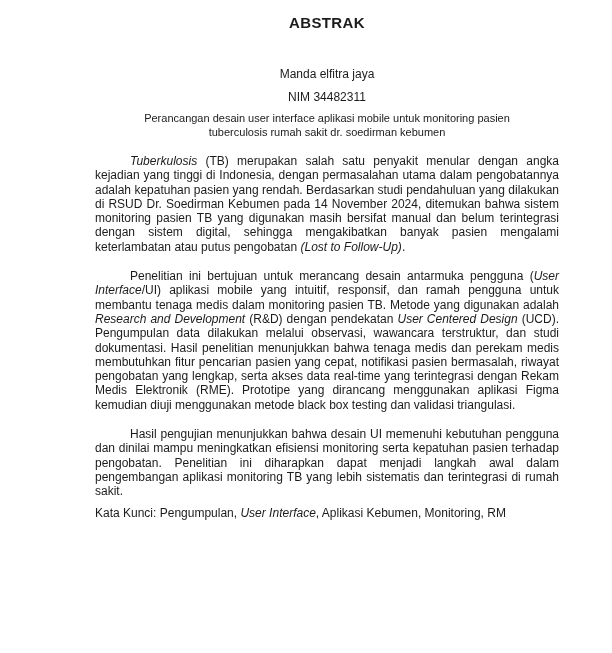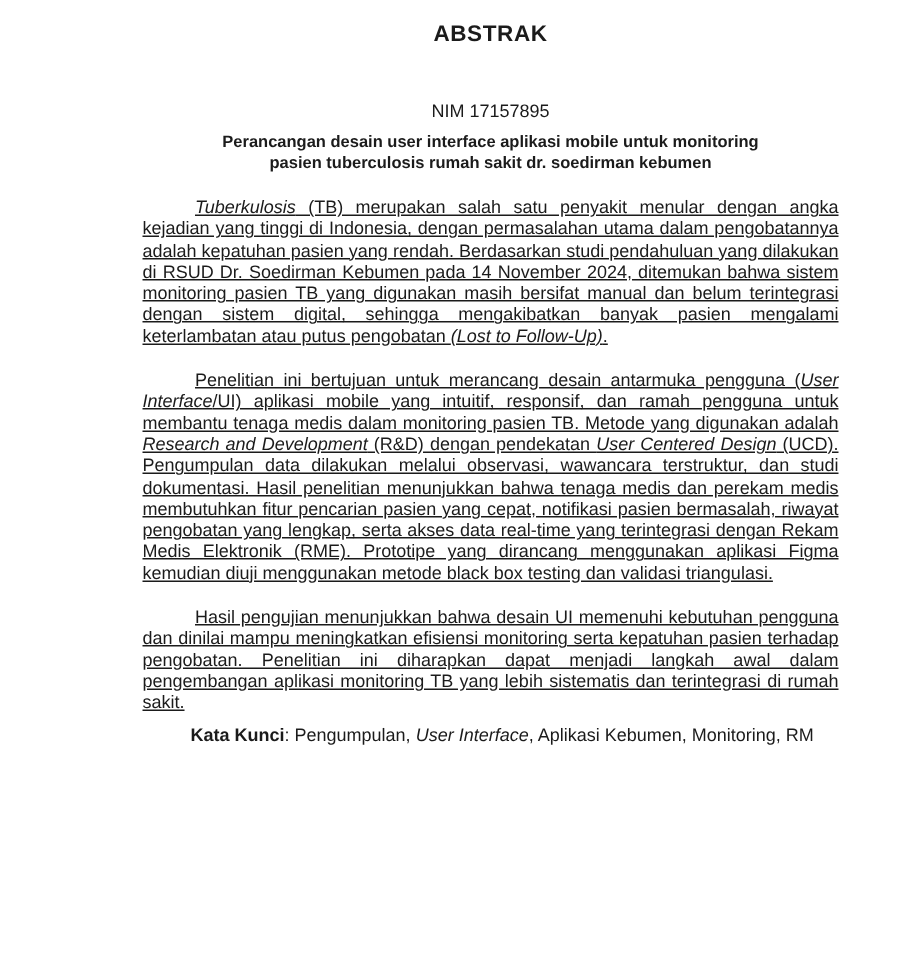--- a/index.html
+++ b/index.html
@@ -33,52 +33,52 @@
     line-height: 14px;
   }
   .nim {
     font-size: 12px;
     text-align: center;
     margin: 0 0 8px 0;
     line-height: 14px;
   }
   .thesis-title {
     font-size: 11px;
-    font-weight: bold;
+    font-weight: normal;
     text-align: center;
     line-height: 13.5px;
     max-width: 392px;
     margin: 0 auto 11px auto;
   }
   .body-para {
     font-size: 12px;
     line-height: 14.3px;
     text-align: justify;
     text-indent: 35px;
     margin: 15px 0 7px 0;
-    text-decoration: underline;
   }
   .keywords {
     font-size: 12px;
     line-height: 14.3px;
     text-align: left;
     margin: 7px 0 0 0;
   }
   .run-i { font-style: italic; }
-  .run-b { font-weight: bold; margin-left: 32px; }
+  .run-b { font-weight: normal; }
 </style>
 </head>
 <body>
 
 <div class="page">
 
   <h1 class="heading">ABSTRAK</h1>
 
+  <p class="author">Manda elfitra jaya</p>
 
-  <p class="nim">NIM 17157895</p>
+  <p class="nim">NIM 34482311</p>
 
   <h2 class="thesis-title">Perancangan desain user interface aplikasi mobile untuk monitoring pasien tuberculosis rumah sakit dr. soedirman kebumen</h2>
 
   <p class="body-para"><span class="run-i">Tuberkulosis</span><span> (TB) merupakan salah satu penyakit menular dengan angka kejadian yang tinggi di Indonesia, dengan permasalahan utama dalam pengobatannya adalah kepatuhan pasien yang rendah. Berdasarkan studi pendahuluan yang dilakukan di RSUD Dr. Soedirman Kebumen pada 14 November 2024, ditemukan bahwa sistem monitoring pasien TB yang digunakan masih bersifat manual dan belum terintegrasi dengan sistem digital, sehingga mengakibatkan banyak pasien mengalami keterlambatan atau putus pengobatan </span><span class="run-i">(Lost to Follow-Up)</span><span>.</span></p>
 
   <p class="body-para"><span>Penelitian ini bertujuan untuk merancang desain antarmuka pengguna (</span><span class="run-i">User Interface</span><span>/UI) aplikasi mobile yang intuitif, responsif, dan ramah pengguna untuk membantu tenaga medis dalam monitoring pasien TB. Metode yang digunakan adalah </span><span class="run-i">Research and Development</span><span> (R&amp;D) dengan pendekatan </span><span class="run-i">User Centered Design</span><span> (UCD). Pengumpulan data dilakukan melalui observasi, wawancara terstruktur, dan studi dokumentasi. Hasil penelitian menunjukkan bahwa tenaga medis dan perekam medis membutuhkan fitur pencarian pasien yang cepat, notifikasi pasien bermasalah, riwayat pengobatan yang lengkap, serta akses data real-time yang terintegrasi dengan Rekam Medis Elektronik (RME). Prototipe yang dirancang menggunakan aplikasi Figma kemudian diuji menggunakan metode black box testing dan validasi triangulasi.</span></p>
 
   <p class="body-para"><span>Hasil pengujian menunjukkan bahwa desain UI memenuhi kebutuhan pengguna dan dinilai mampu meningkatkan efisiensi monitoring serta kepatuhan pasien terhadap pengobatan. Penelitian ini diharapkan dapat menjadi langkah awal dalam pengembangan aplikasi monitoring TB yang lebih sistematis dan terintegrasi di rumah sakit.</span></p>
 
   <p class="keywords"><span class="run-b">Kata Kunci</span><span>: Pengumpulan, </span><span class="run-i">User Interface</span><span>, Aplikasi Kebumen, Monitoring, RM</span></p>

